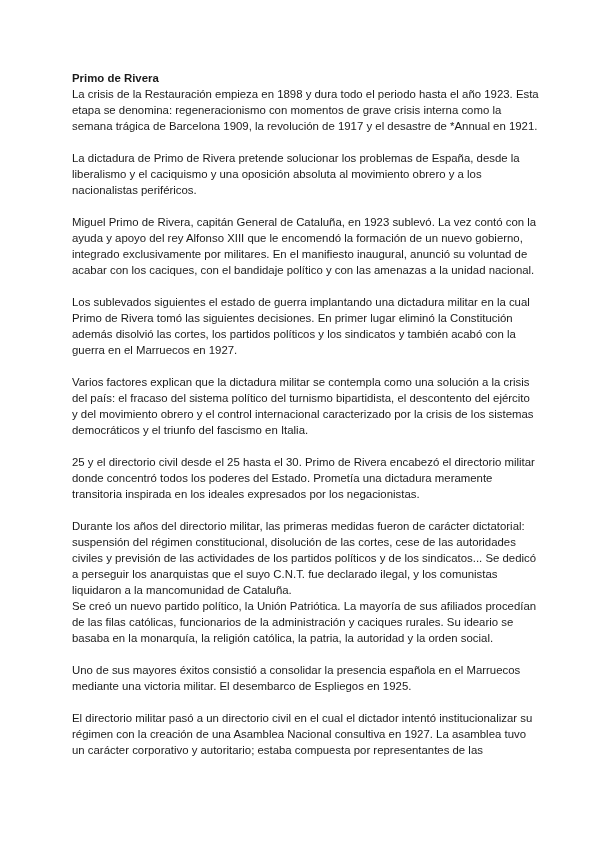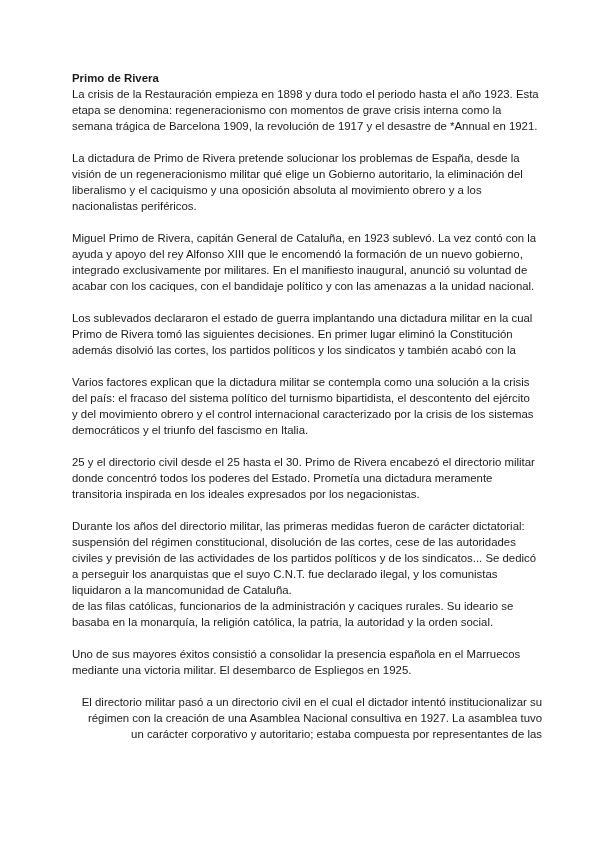--- a/index.html
+++ b/index.html
@@ -5,54 +5,54 @@
   html, body { margin:0; padding:0; background:#ffffff; }
   body { width:600px; height:848px; position:relative; overflow:hidden; }
   .page { position:absolute; left:0; top:0; width:600px; height:688px; background:#fff; }
   .content {
     position:absolute; left:72px; top:70px; width:470px;
     font-family:"Liberation Sans", sans-serif;
     font-size:11.4px; line-height:16px; color:#1a1a1a;
   }
   .title { font-weight:bold; white-space:nowrap; }
   .para { margin:0 0 16px 0; }
-  .para.tight { margin-bottom:16px;text-align:right; }
+  .para.tight { margin-bottom:16px; }
   .line { display:block; white-space:nowrap; }
 </style>
 </head>
 <body>
 
 <div class="page">
   <div class="content">
     <div class="title">Primo de Rivera</div>
 
     <div class="para">
       <span class="line">La crisis de la Restauración empieza en 1898 y dura todo el periodo hasta el año 1923. Esta</span>
       <span class="line">etapa se denomina: regeneracionismo con momentos de grave crisis interna como la</span>
       <span class="line">semana trágica de Barcelona 1909, la revolución de 1917 y el desastre de *Annual en 1921.</span>
     </div>
 
     <div class="para">
       <span class="line">La dictadura de Primo de Rivera pretende solucionar los problemas de España, desde la</span>
-      <span class="line">visión de un regeneracionismo militar qué elige un Gobierno autoritario, la eliminación del</span>
       <span class="line">liberalismo y el caciquismo y una oposición absoluta al movimiento obrero y a los</span>
       <span class="line">nacionalistas periféricos.</span>
     </div>
 
     <div class="para">
       <span class="line">Miguel Primo de Rivera, capitán General de Cataluña, en 1923 sublevó. La vez contó con la</span>
       <span class="line">ayuda y apoyo del rey Alfonso XIII que le encomendó la formación de un nuevo gobierno,</span>
       <span class="line">integrado exclusivamente por militares. En el manifiesto inaugural, anunció su voluntad de</span>
       <span class="line">acabar con los caciques, con el bandidaje político y con las amenazas a la unidad nacional.</span>
     </div>
 
     <div class="para">
-      <span class="line">Los sublevados declararon el estado de guerra implantando una dictadura militar en la cual</span>
+      <span class="line">Los sublevados siguientes el estado de guerra implantando una dictadura militar en la cual</span>
       <span class="line">Primo de Rivera tomó las siguientes decisiones. En primer lugar eliminó la Constitución</span>
       <span class="line">además disolvió las cortes, los partidos políticos y los sindicatos y también acabó con la</span>
+      <span class="line">guerra en el Marruecos en 1927.</span>
     </div>
 
     <div class="para">
       <span class="line">Varios factores explican que la dictadura militar se contempla como una solución a la crisis</span>
       <span class="line">del país: el fracaso del sistema político del turnismo bipartidista, el descontento del ejército</span>
       <span class="line">y del movimiento obrero y el control internacional caracterizado por la crisis de los sistemas</span>
       <span class="line">democráticos y el triunfo del fascismo en Italia.</span>
     </div>
 
     <div class="para">
@@ -60,20 +60,21 @@
       <span class="line">donde concentró todos los poderes del Estado. Prometía una dictadura meramente</span>
       <span class="line">transitoria inspirada en los ideales expresados por los negacionistas.</span>
     </div>
 
     <div class="para">
       <span class="line">Durante los años del directorio militar, las primeras medidas fueron de carácter dictatorial:</span>
       <span class="line">suspensión del régimen constitucional, disolución de las cortes, cese de las autoridades</span>
       <span class="line">civiles y previsión de las actividades de los partidos políticos y de los sindicatos... Se dedicó</span>
       <span class="line">a perseguir los anarquistas que el suyo C.N.T. fue declarado ilegal, y los comunistas</span>
       <span class="line">liquidaron a la mancomunidad de Cataluña.</span>
+      <span class="line">Se creó un nuevo partido político, la Unión Patriótica. La mayoría de sus afiliados procedían</span>
       <span class="line">de las filas católicas, funcionarios de la administración y caciques rurales. Su ideario se</span>
       <span class="line">basaba en la monarquía, la religión católica, la patria, la autoridad y la orden social.</span>
     </div>
 
     <div class="para">
       <span class="line">Uno de sus mayores éxitos consistió a consolidar la presencia española en el Marruecos</span>
       <span class="line">mediante una victoria militar. El desembarco de Espliegos en 1925.</span>
     </div>
 
     <div class="para tight">

